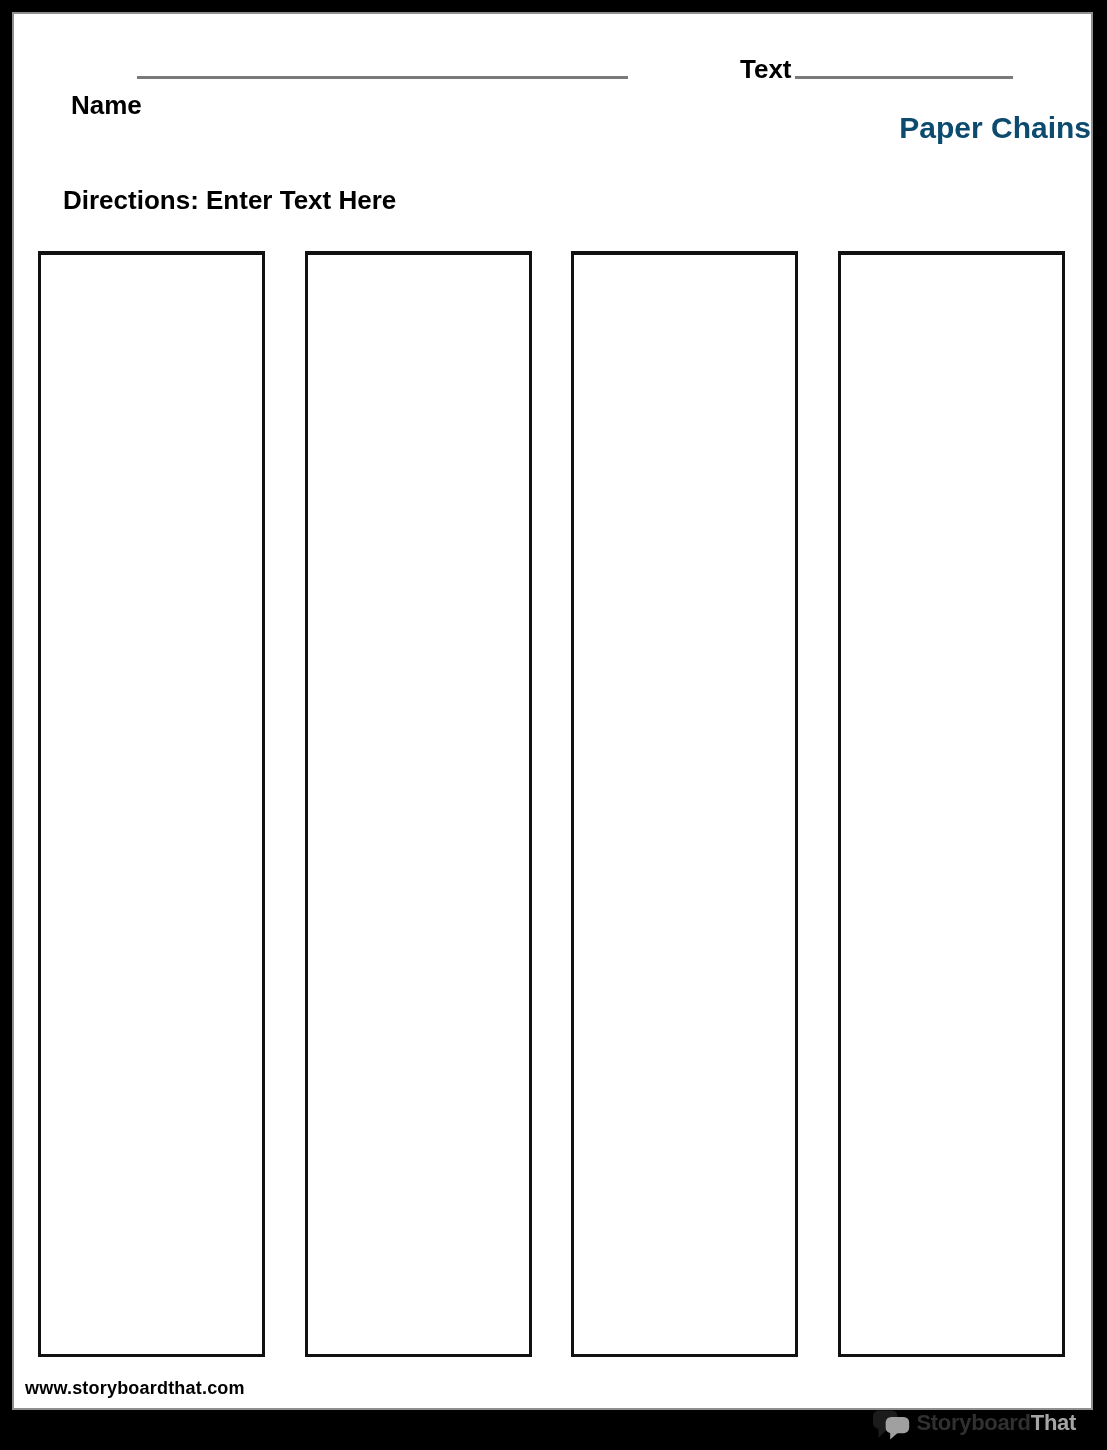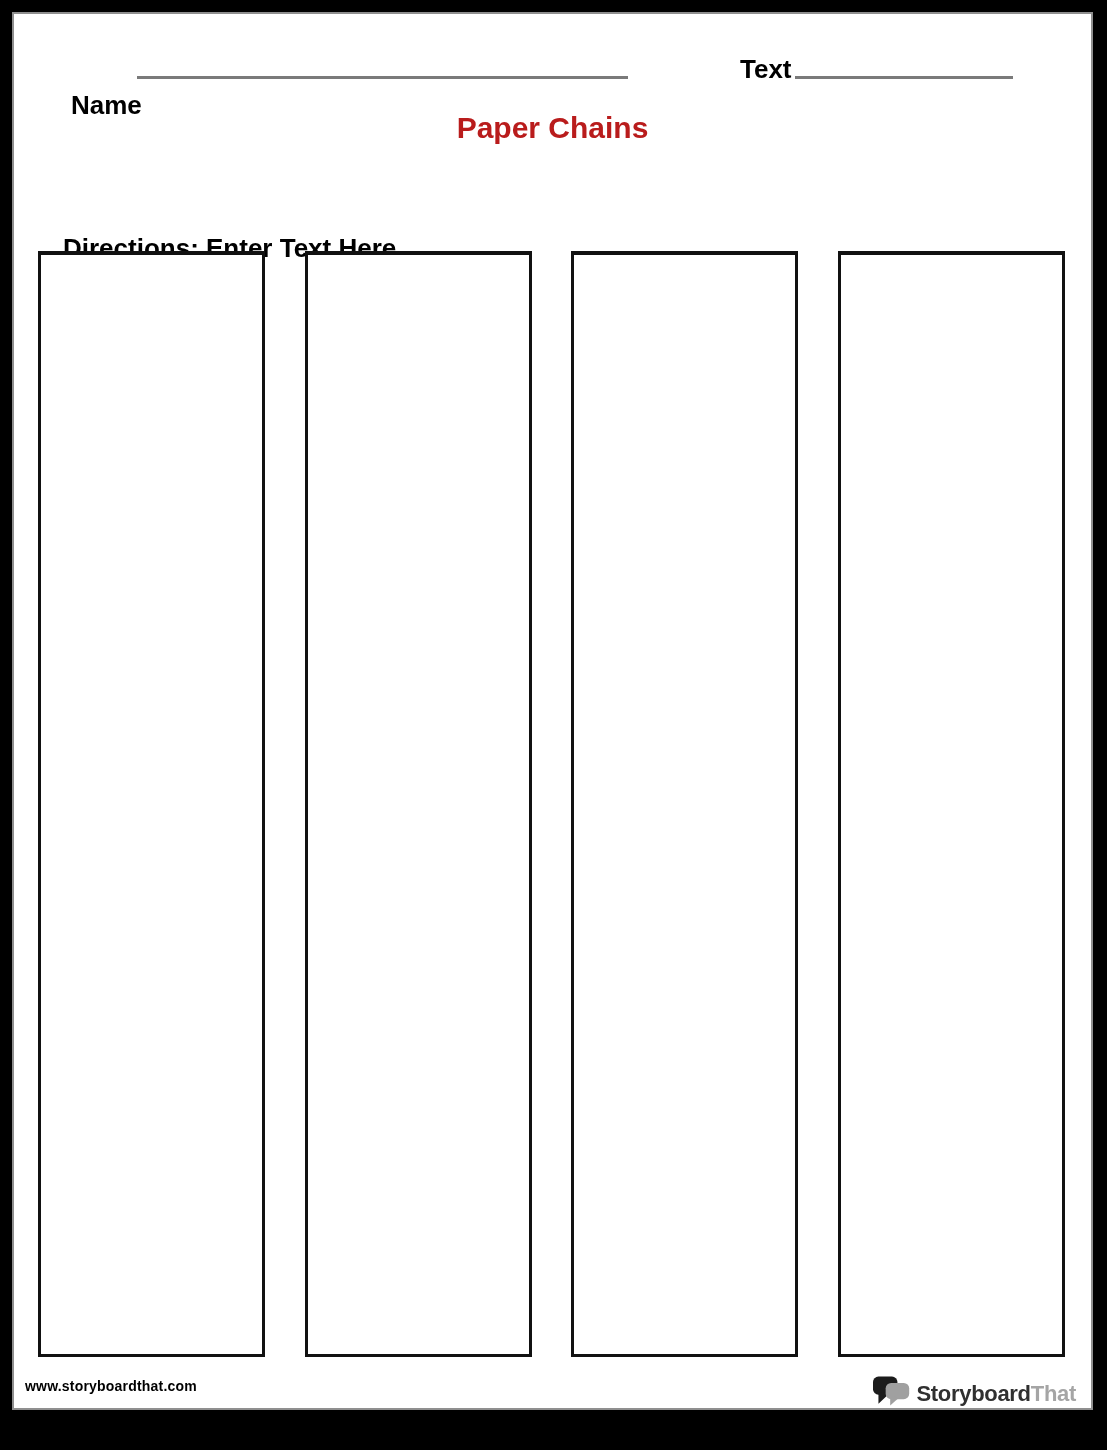--- a/index.html
+++ b/index.html
@@ -25,51 +25,50 @@
   .name-label { left:57px; top:42px;margin-top:36px; }
   .date-label { left:726px; top:42px; }
   .write-line {
     position:absolute; height:3px;
     background:var(--line-color, #7a7a7a);
   }
   .name-line { left:123px; top:62px; width:491px; }
   .date-line { left:781px; top:62px; width:218px; }
   .title {
     position:absolute; left:0; top:98px; width:100%;
-    text-align:center;
-    font-size:30px; font-weight:bold; color:#b91c1c;
+    text-align:right;
+    font-size:30px; font-weight:bold; color:#0c4a6e;
     line-height:32px;
   }
   .directions {
     position:absolute; left:49px; top:172px;
     font-size:26px; font-weight:bold; color:#000;
     line-height:28px;
-    margin-top:48px;
   }
   .strips {
     position:absolute; left:24px; top:237px;
     width:1027px; height:1106px;
     display:flex; justify-content:space-between;
   }
   .strip {
     width:227px; height:100%;
     box-sizing:border-box;
     background:#fff;
     border:3px solid var(--strip-border, #111111);
     border-top-width:4px;
   }
   .site-url {
     position:absolute; left:11px; top:1364px;
-    font-size:14px; font-weight:bold; color:#000;
+    font-size:18px; font-weight:bold; color:#000;
     letter-spacing:0.2px;
   }
   .logo {
-    position:absolute; right:15px; top:1359px;
+    position:absolute; right:15px; top:1396px;
     height:34px;
-    display:flex; align-items:flex-end; gap:5px;
+    display:flex; align-items:flex-start; gap:5px;
   }
   .logo-icon { width:38px; height:31px; display:block; }
   .logo-text { font-size:22px; font-weight:bold; letter-spacing:-0.3px; white-space:nowrap; }
   .logo-primary { color:var(--logo-primary, #303030); }
   .logo-secondary { color:var(--logo-secondary, #a5a5a5); }
 </style>
 </head>
 <body style="background: rgb(0, 0, 0);">
 
 <div class="page">

